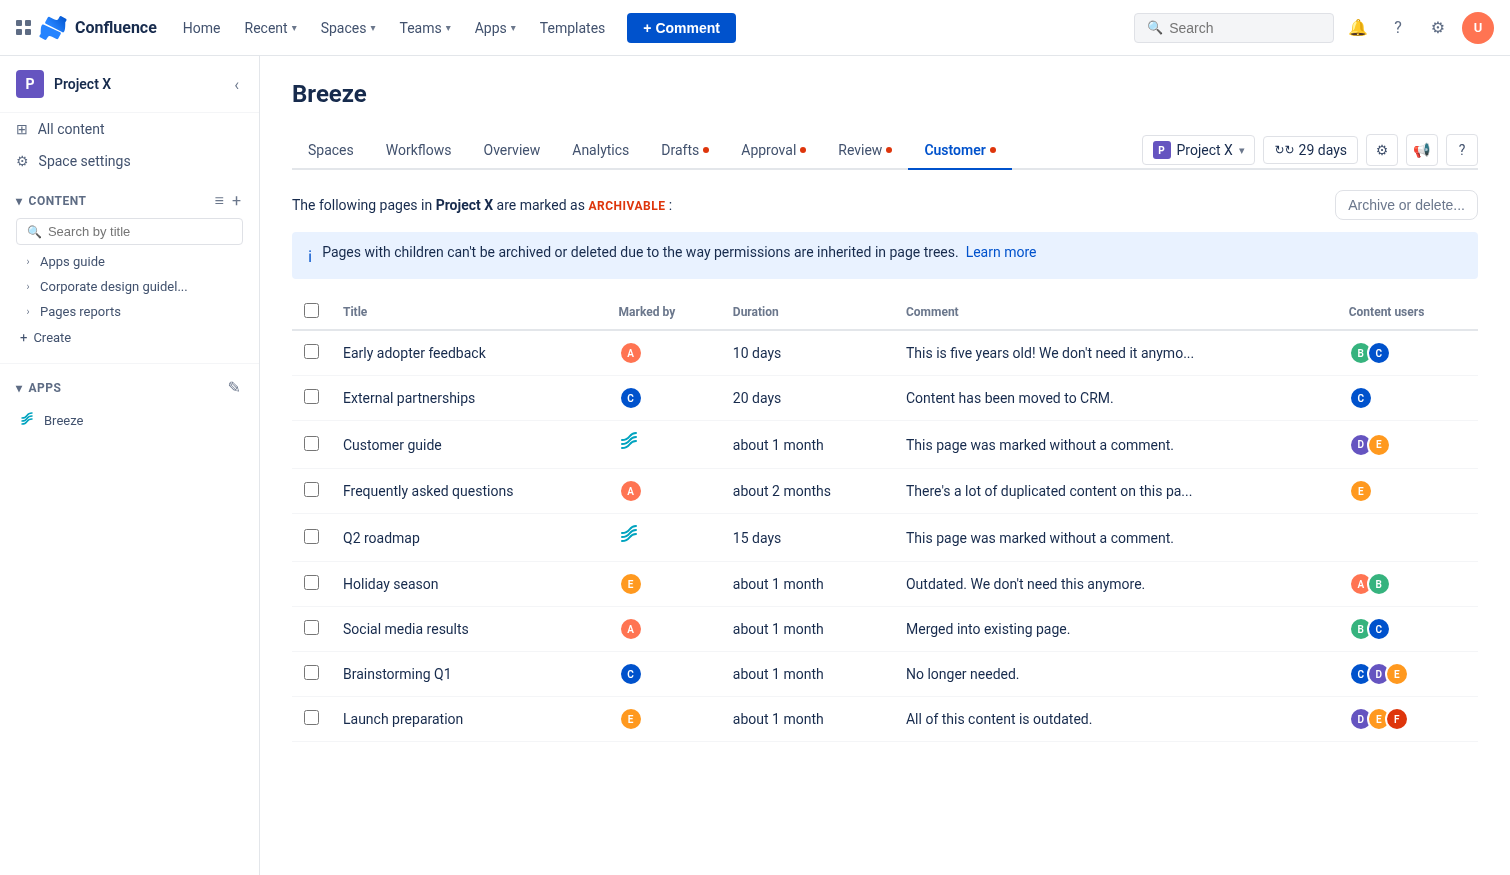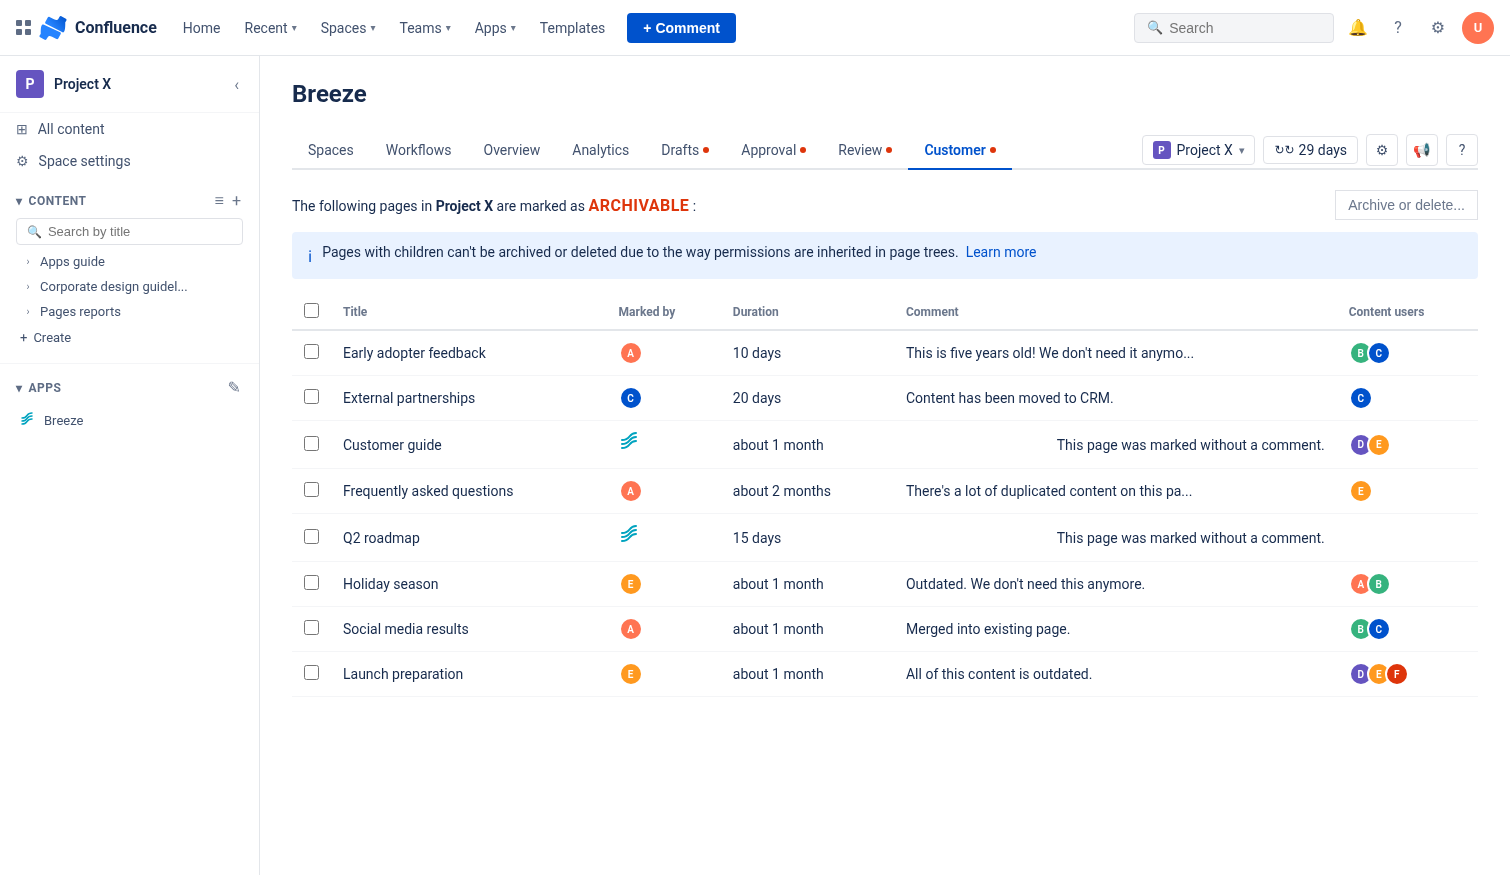--- a/index.html
+++ b/index.html
@@ -396,27 +396,27 @@
       margin-bottom: 12px;
     }
     .archivable-text {
       font-size: 14px;
       color: #172b4d;
     }
     .archivable-text strong { font-weight: 700; }
     .archivable-badge {
       color: #de350b;
       font-weight: 700;
-      font-size: 16px;
+      font-size: 12px;
       letter-spacing: 0.5px;
     }
     .archive-btn {
       padding: 6px 12px;
       border: 1px solid #dfe1e6;
-      border-radius: 0;
+      border-radius: 8px;
       background: #fff;
       font-size: 14px;
       color: #6b778c;
       cursor: pointer;
     }
 
     
     .info-banner {
       display: flex;
       align-items: flex-start;
@@ -463,21 +463,20 @@
     .checkbox-cell {
       width: 32px;
     }
     .row-checkbox {
       width: 15px; height: 15px;
       cursor: pointer;
       accent-color: #0052cc;
     }
     .comment-gray {
       color: #97a0af;
-      text-align: right;
     }
     .avatars-group {
       display: flex;
       align-items: center;
     }
     .avatar-sm {
       width: 24px; height: 24px;
       border-radius: 50%;
       border: 2px solid #fff;
       margin-left: -6px;
@@ -808,20 +807,38 @@
             <td>Merged into existing page.</td>
             <td>
               <div class="avatars-group">
                 <div class="avatar-sm" style="background: rgb(54, 179, 126);">B</div>
                 <div class="avatar-sm" style="background: rgb(0, 82, 204);">C</div>
               </div>
             </td>
           </tr>
           <tr>
             <td class="checkbox-cell"><input type="checkbox" class="row-checkbox" style=""></td>
+            <td>Brainstorming Q1</td>
+            <td>
+              <div class="avatars-group">
+                <div class="avatar-sm" style="background: rgb(0, 82, 204);">C</div>
+              </div>
+            </td>
+            <td>about 1 month</td>
+            <td>No longer needed.</td>
+            <td>
+              <div class="avatars-group">
+                <div class="avatar-sm" style="background: rgb(0, 82, 204);">C</div>
+                <div class="avatar-sm" style="background: rgb(101, 84, 192);">D</div>
+                <div class="avatar-sm" style="background: rgb(255, 153, 31);">E</div>
+              </div>
+            </td>
+          </tr>
+          <tr>
+            <td class="checkbox-cell"><input type="checkbox" class="row-checkbox" style=""></td>
             <td>Launch preparation</td>
             <td>
               <div class="avatars-group">
                 <div class="avatar-sm" style="background: rgb(255, 153, 31);">E</div>
               </div>
             </td>
             <td>about 1 month</td>
             <td>All of this content is outdated.</td>
             <td>
               <div class="avatars-group">

